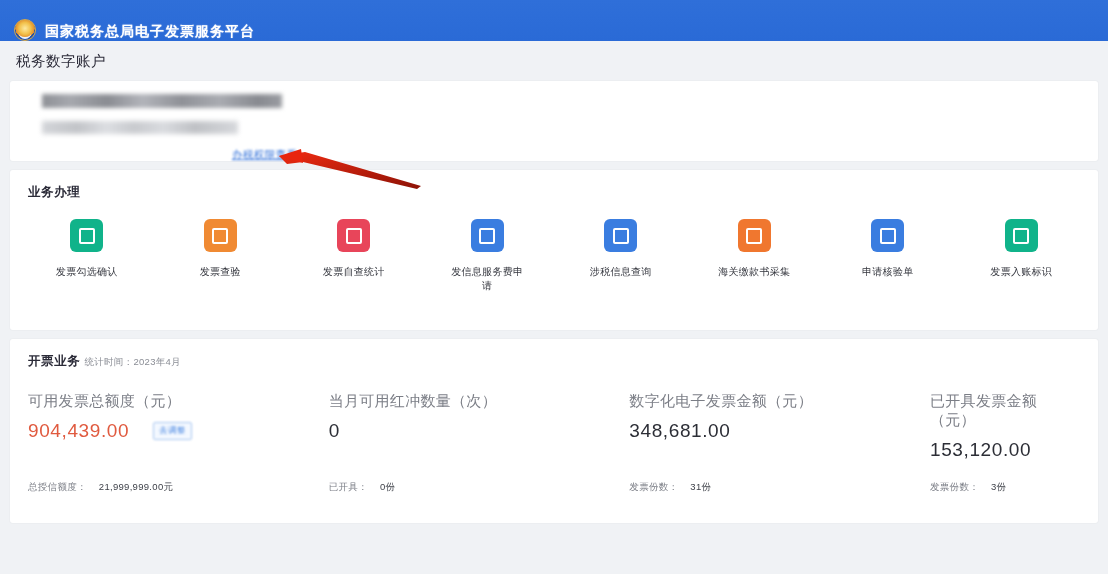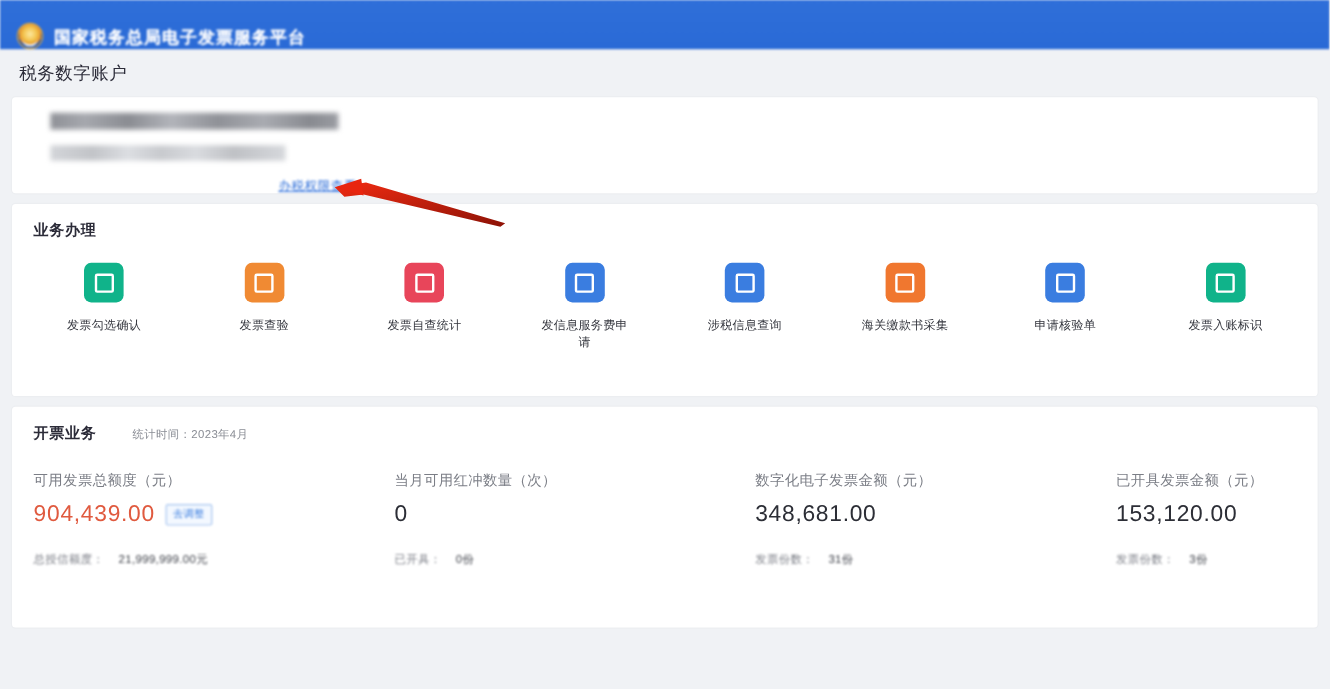--- a/index.html
+++ b/index.html
@@ -96,21 +96,21 @@
   
   .sec-head {
     display: flex; align-items: baseline;
     padding: 14px 0 0 18px;
   }
   .sec-title {
     font-size: 12.5px; font-weight: 700; color: #2b2b38;
     letter-spacing: .6px; filter: blur(0.5px);
   }
   .sec-sub {
-    font-size: 9.5px; color: #8a8d95; margin-left: 30px;
+    font-size: 9.5px; color: #8a8d95; margin-left: 4px;
     letter-spacing: .3px; filter: blur(0.6px);
   }
 
   
   .services { height: 160px; }
   .svc-grid {
     display: flex; padding: 18px 10px 0 10px; justify-content: space-between;
   }
   .svc-item {
     flex: 1 1 0;
@@ -136,33 +136,33 @@
   }
 
   
   .stats { height: 184px; }
   .stat-row {
     display: flex; padding: 22px 18px 0 18px;
   }
   .stat-col { flex: 1 1 0; }
   .stat-col.last { flex: 0 0 150px; }
   .stat-label {
-    font-size: 12px; color: #7b7e86; letter-spacing: .3px;
+    font-size: 15px; color: #7b7e86; letter-spacing: .3px;
     filter: blur(0.65px); margin-bottom: 9px;
   }
   .stat-value {
     font-size: 19px; color: #2c2e36; letter-spacing: .6px;
     filter: blur(0.35px);
     display: flex; align-items: center;
   }
   .stat-value.accent { color: #e05a3f; }
   .mini-btn {
     font-size: 8.5px; color: #3d7fe0;
     border: 1px solid #a9c6ef; border-radius: 2px;
-    padding: 2px 5px; margin-left: 9px;
+    padding: 2px 5px; margin-left: 24px;
     background: #f3f8ff; letter-spacing: .3px;
     filter: blur(0.8px); cursor: pointer;
     white-space: nowrap;
     text-align: right;
   }
 
   .substat-row {
     display: flex; padding: 20px 18px 0 18px;
   }
   .substat-col { flex: 1 1 0; }

